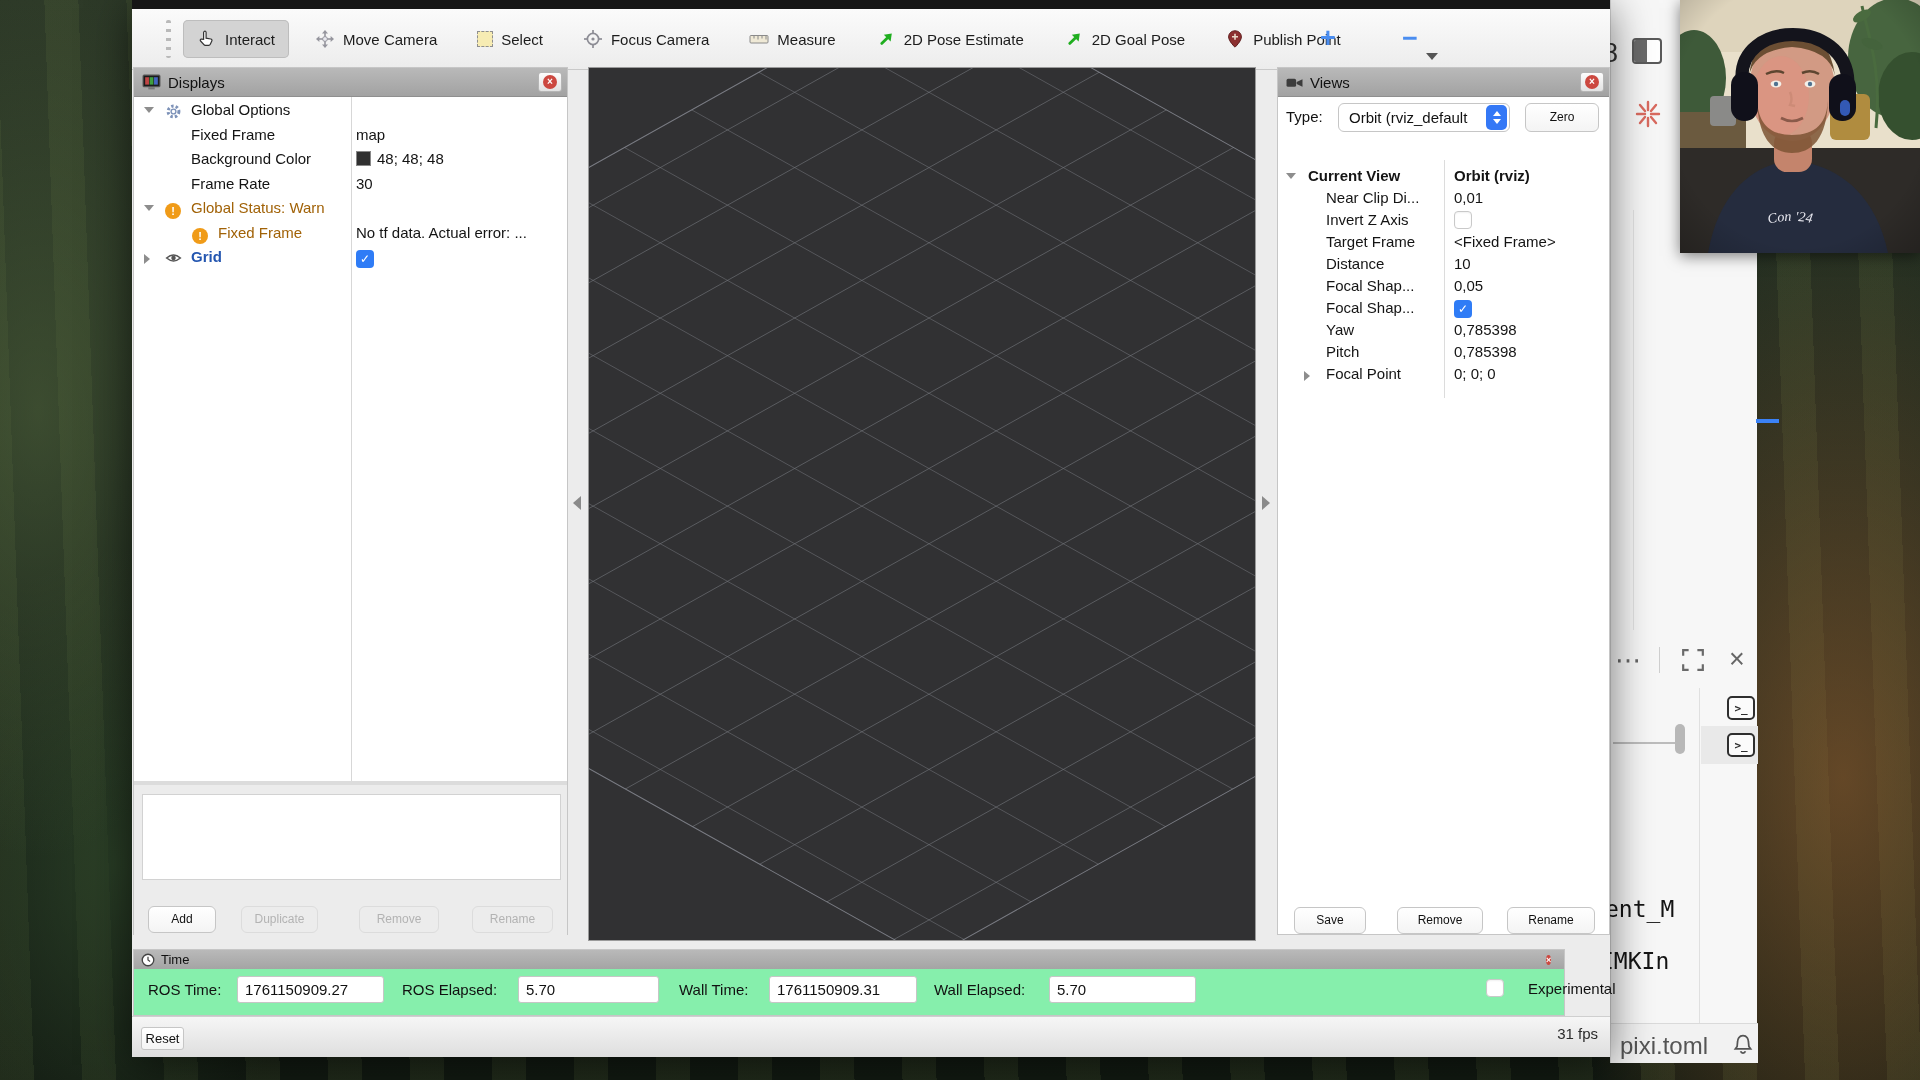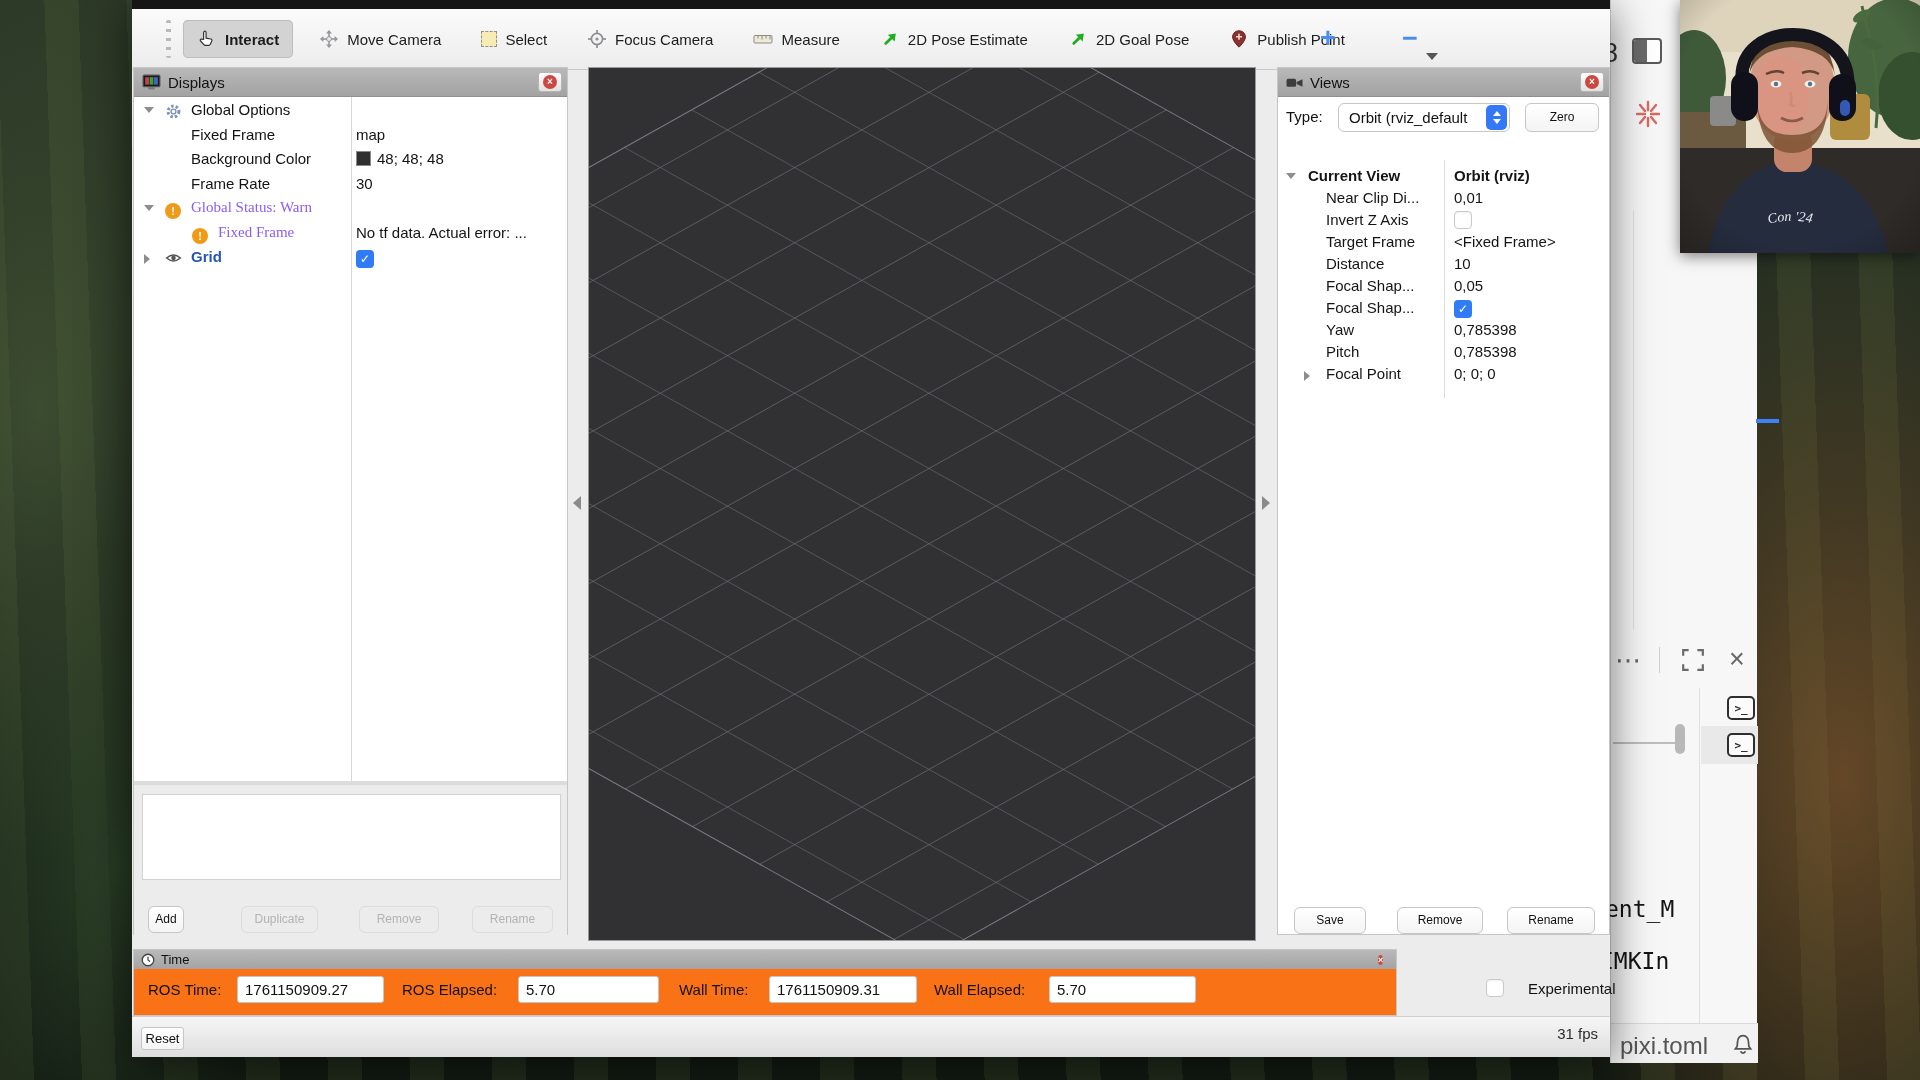--- a/index.html
+++ b/index.html
@@ -55,21 +55,21 @@
 
   
   .toolbar { position:absolute; left:0; top:9px; width:1478px; height:61px;
     background:linear-gradient(#fbfbfb,#ececec); border-bottom:1px solid #c9c9c9;
     display:flex; align-items:center; }
   .tb-handle { width:5px; height:38px; margin-left:34px; margin-right:12px;
     background:repeating-linear-gradient(180deg,#b9b9b9 0 3px, transparent 3px 9px);
     border-radius:2px; }
   .tool { display:flex; align-items:center; gap:8px; padding:9px 14px; border-radius:5px;
     font-size:15px; color:#1c1c1c; margin-right:12px; white-space:nowrap; }
-  .tool.active { background:#d3d3d3; box-shadow:inset 0 0 0 1px #bdbdbd;font-weight:bold; }
+  .tool.active { background:#d3d3d3; box-shadow:inset 0 0 0 1px #bdbdbd; }
   .tool .ic { width:20px; height:20px; display:inline-block; }
   .select-box { width:16px; height:16px; background:#f7ecb3; border:1px dashed #8f8f8f; }
   .tb-plus  { position:absolute; left:1188px; top:14px; font-size:27px; font-weight:bold; color:#4a8df0; }
   .tb-minus { position:absolute; left:1270px; top:14px; font-size:27px; font-weight:bold; color:#4a8df0; }
   .tb-chev  { position:absolute; left:1294px; top:44px; width:0; height:0;
     border-left:6px solid transparent; border-right:6px solid transparent; border-top:7px solid #555; }
 
   
   .panel { position:absolute; background:#fff; border:1px solid #c6c6c6; }
   .phead { position:absolute; left:0; top:0; right:0; height:29px;
@@ -101,28 +101,28 @@
   .drow { position:relative; height:24.5px; font-size:15px; color:#141414; }
   .drow .chv { position:absolute; left:10px; top:8px; }
   .drow .ticon { position:absolute; left:31px; top:4px; width:17px; height:17px; }
   .drow .lbl { position:absolute; left:57px; top:2px; white-space:nowrap; }
   .drow.warnrow .ticon { left:58px; }
   .drow.warnrow .lbl { left:84px; }
   .drow .val { position:absolute; left:222px; top:2px; white-space:nowrap; overflow:hidden; max-width:206px; }
   .drow .valbox { position:absolute; left:222px; top:3px; }
   .warn-ic { width:16px; height:16px; border-radius:50%; background:#f09b18; color:#fff; font-weight:bold;
     font-size:11px; text-align:center; line-height:16px; display:inline-block; }
-  .warn-txt { color:#8b5cf6;font-family:Liberation Serif, serif; }
+  .warn-txt { color:#a16207; }
   .grid-lbl { color:#2456b0; font-weight:bold; }
   .swatch { display:inline-block; width:15px; height:15px; background:#303030; border:1px solid #888;
     vertical-align:-2px; margin-right:6px; }
   .d-split { position:absolute; left:0; top:713px; width:100%; height:4px; background:#dcdcdc; }
   .d-gray { position:absolute; left:0; top:717px; width:100%; height:151px; background:#ececec; }
   .d-inset { position:absolute; left:8px; top:726px; width:419px; height:86px; background:#fff; border:1px solid #d2d2d2; }
-  .d-btn-add { left:14px; top:838px; width:36px; }
+  .d-btn-add { left:14px; top:838px; width:68px; }
   .d-btn-dup { left:107px; top:838px; width:77px; }
   .d-btn-rem { left:225px; top:838px; width:80px; }
   .d-btn-ren { left:338px; top:838px; width:81px; }
 
   
   .viewport { position:absolute; left:456px; top:67px; width:668px; height:874px; background:#313133;
     border:1px solid #9a9a9a; overflow:hidden; }
   .arrow-left { position:absolute; left:441px; top:496px; width:0; height:0;
     border-top:7px solid transparent; border-bottom:7px solid transparent; border-right:8px solid #8a8a8a; }
   .arrow-right { position:absolute; left:1130px; top:496px; width:0; height:0;
@@ -150,21 +150,21 @@
   .vrow.toplevel .lbl { left:30px; font-weight:bold; }
   .vrow.fpt .chv { left:26px; }
   .vrow .val { position:absolute; left:176px; top:1px; white-space:nowrap; overflow:hidden; max-width:150px; }
   .vrow.toplevel .val { font-weight:bold; }
   .vrow .valbox { position:absolute; left:176px; top:1px; }
   .v-btn-save { left:16px; top:839px; width:72px; }
   .v-btn-rem { left:119px; top:839px; width:86px; }
   .v-btn-ren { left:229px; top:839px; width:88px; }
 
   
-  .timep { left:1px; top:949px; width:1264px; height:67px; background:#f97316; border:1px solid #c6c6c6; }
+  .timep { left:1px; top:949px; width:1432px; height:67px; background:#86efac; border:1px solid #c6c6c6; }
   .t-head { position:absolute; left:0; top:0; right:0; height:19px;
     background:linear-gradient(#b9b9b9,#a4a4a4); display:flex; align-items:center; gap:6px;
     padding-left:7px; font-size:13px; color:#111; }
   .t-close { position:absolute; right:3px; top:1px; width:17px; height:17px; }
   .t-close .closedot { width:13px; height:13px; line-height:13px; font-size:9px; margin:2px; }
   .t-fields { position:absolute; left:0; top:26px; width:100%; height:30px; font-size:15px; color:#111; }
   .t-lbl { position:absolute; top:5px; }
   .t-inp { position:absolute; top:0; height:27px; background:#fff; border:1px solid #c6c6c6; border-radius:3px;
     font-size:15px; padding:4px 0 0 7px; color:#111; }
   .t-exp { position:absolute; left:1352px; top:3px; display:flex; gap:24px; align-items:center; }

